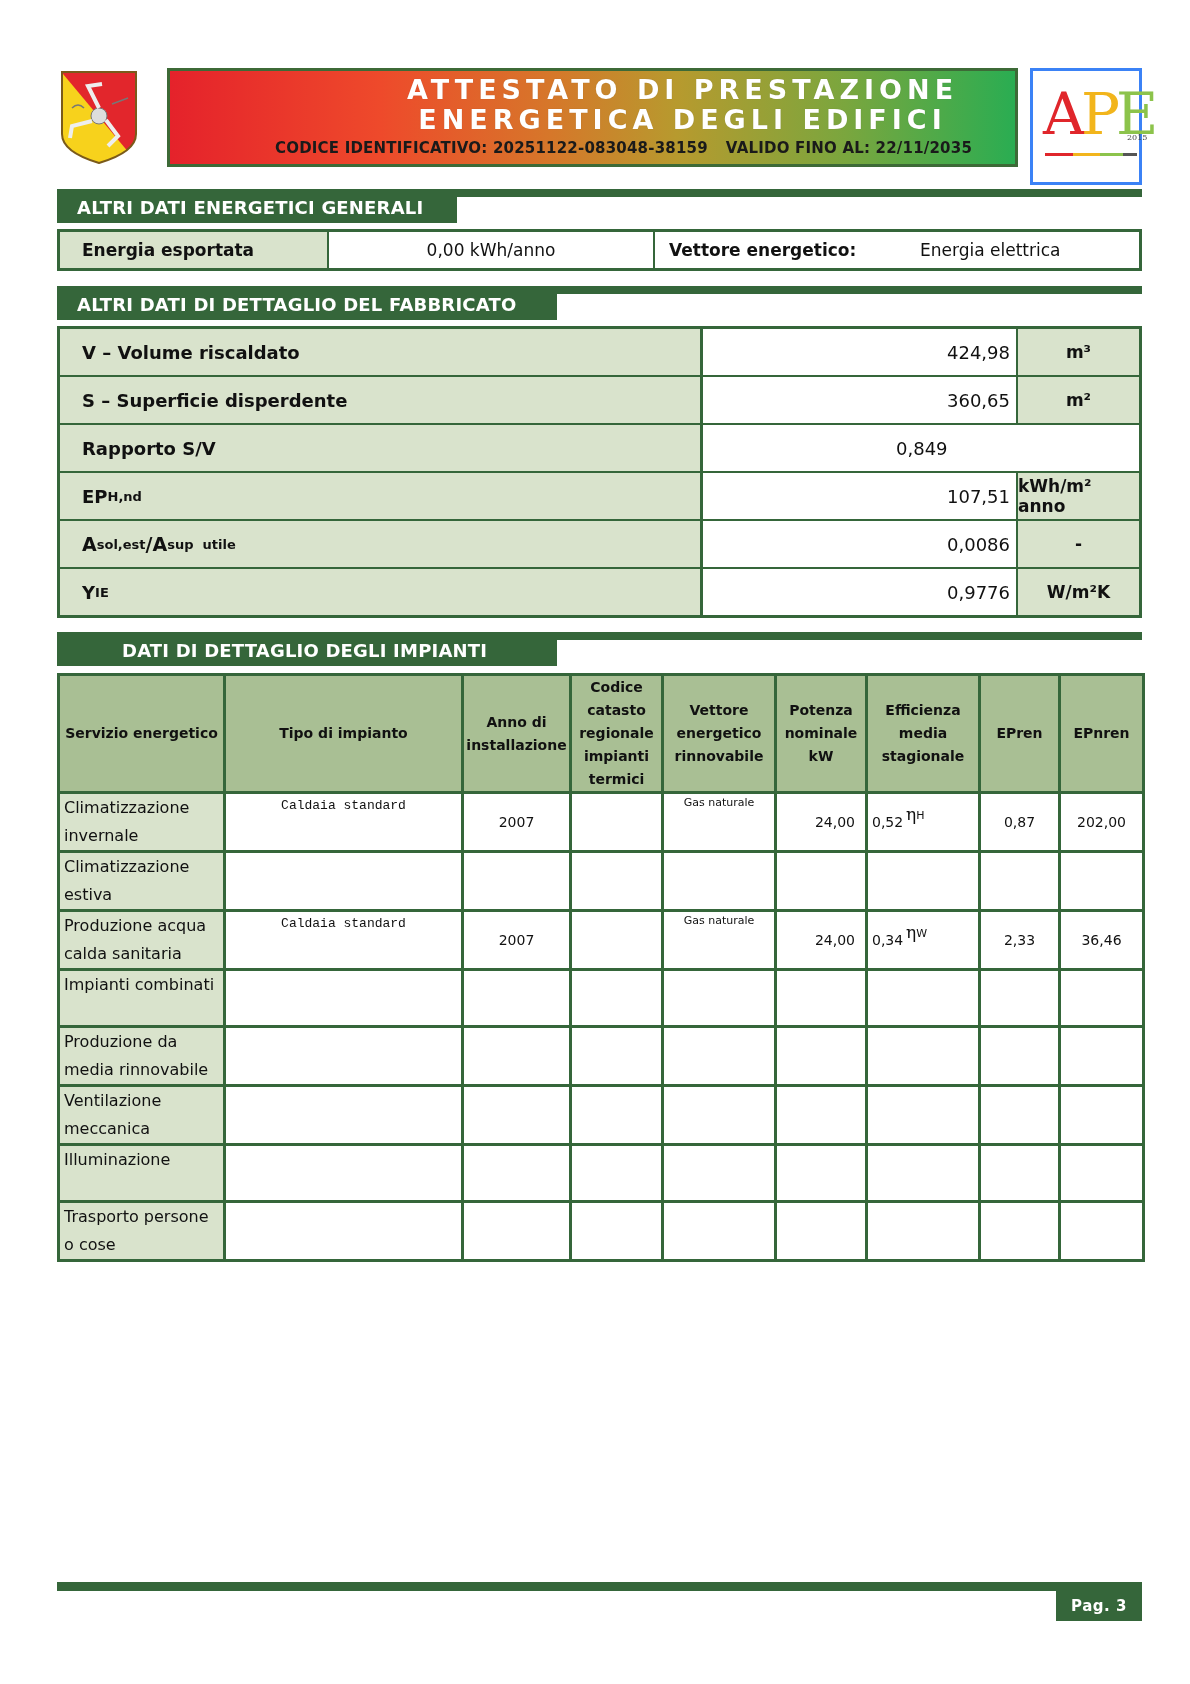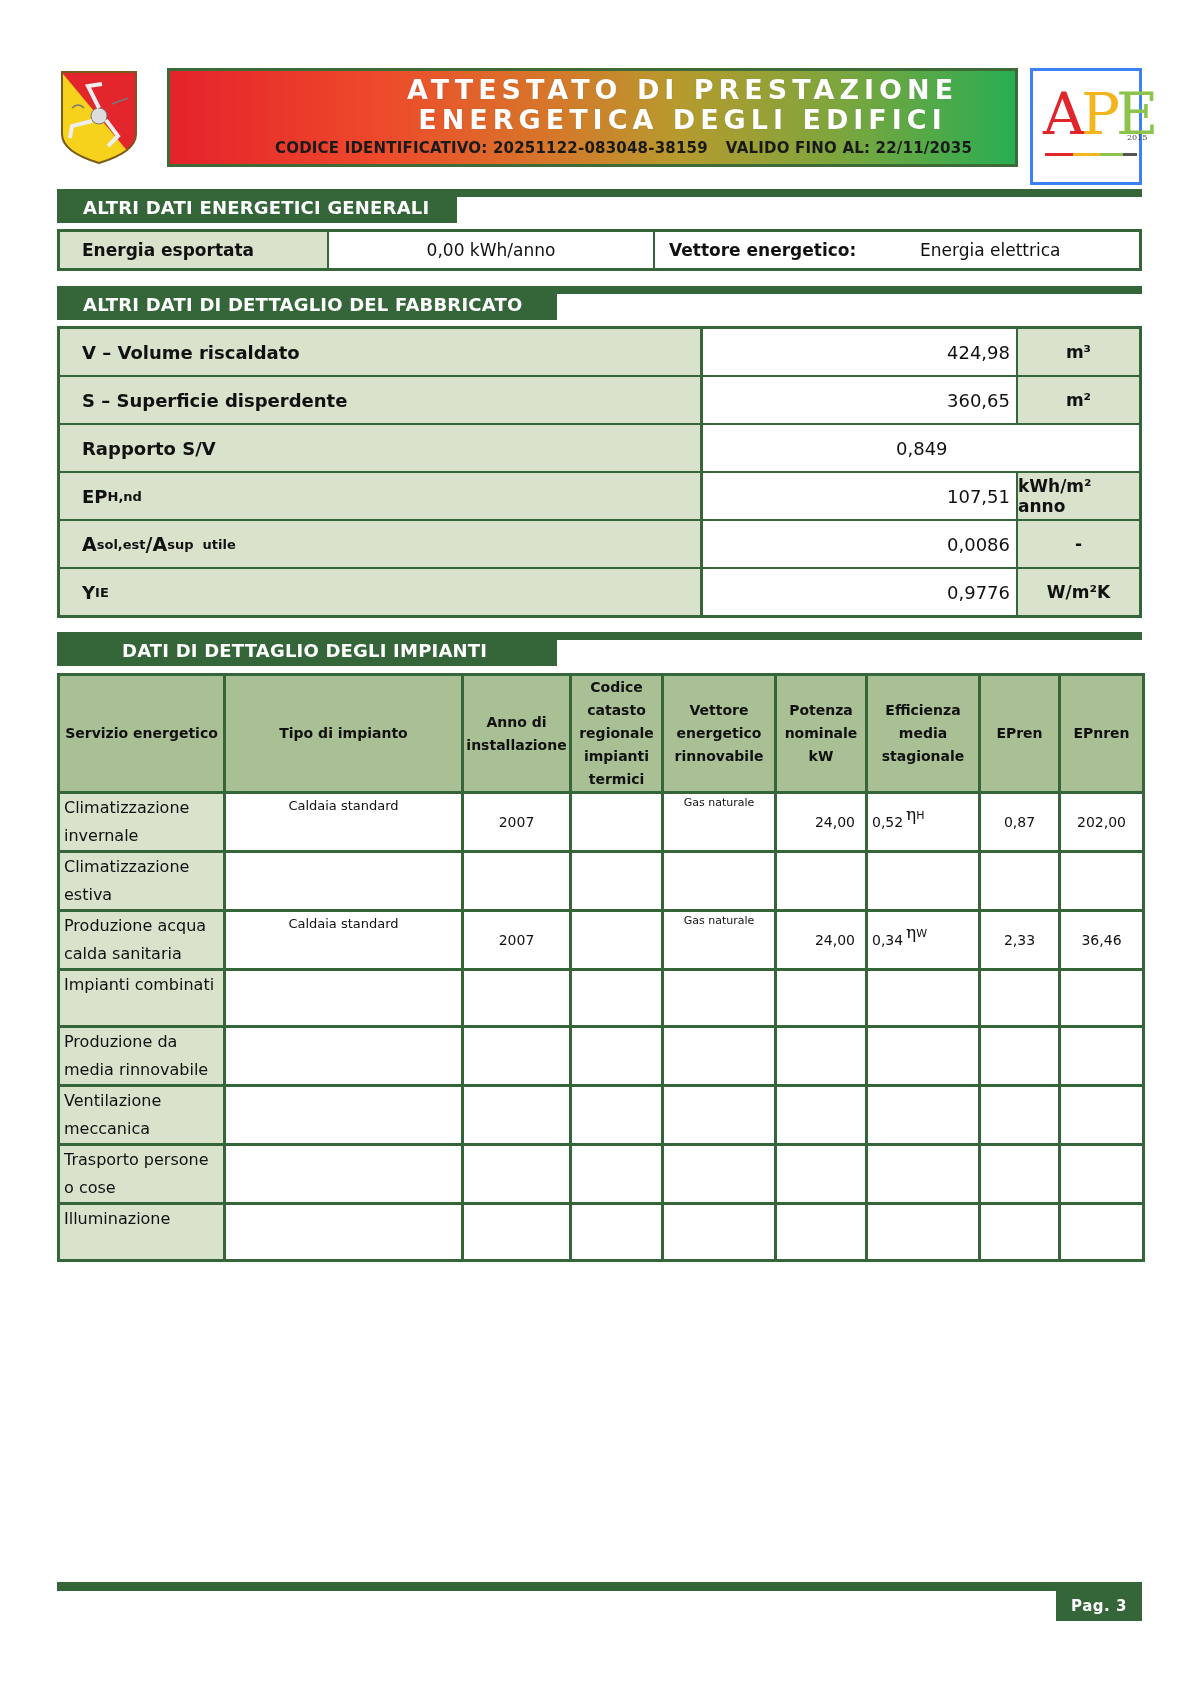--- a/index.html
+++ b/index.html
@@ -33,21 +33,21 @@
   .ape-box .lp { color: #f2b51c; }
   .ape-box .le { color: #8cc34b; }
   .ape-box .yr { position: absolute; left: 94px; top: 62px; font-family: "DejaVu Serif", serif; font-size: 8px; color: #444; }
   .ape-box .bar { position: absolute; left: 12px; top: 82px; width: 92px; height: 3px;
     background: linear-gradient(90deg, #e0262b 0%, #e0262b 30%, #f2b51c 30%, #f2b51c 60%, #8cc34b 60%, #8cc34b 85%, #555 85%); }
 
   
   .sec-line { position: absolute; left: 57px; width: 1085px; height: 8px; background: #35663a; }
   .sec-title {
     position: absolute; left: 57px; height: 30px; background: #35663a; color: #fff;
-    font-weight: bold; font-size: 18px; line-height: 30px; padding-left: 26px; letter-spacing: 0.2px;
+    font-weight: bold; font-size: 18px; line-height: 30px; padding-left: 20px; letter-spacing: 0.2px;
   }
 
   
   .s1 { position: absolute; left: 57px; top: 229px; width: 1085px; height: 42px; border: 3px solid #35663a; display: flex; background: #fff; }
   .s1 > div { height: 100%; display: flex; align-items: center; font-size: 17px; }
   .s1 .c1 { width: 269px; background: #d9e3cc; border-right: 2px solid #35663a; padding-left: 22px; font-weight: bold; }
   .s1 .c2 { width: 326px; justify-content: center; border-right: 2px solid #35663a; }
   .s1 .c3 { width: 255px; padding-left: 14px; font-weight: bold; }
   .s1 .c4 { flex: 1; padding-left: 10px; }
 
@@ -61,21 +61,21 @@
   .s2 .row.wide .val { width: auto; flex: 1; justify-content: flex-start; padding-left: 193px; }
   .s2 sub { font-size: 13px; vertical-align: -3px; }
   .s2 .big-a { font-size: 19px; }
 
   
   table.imp { position: absolute; left: 57px; top: 673px; width: 1085px; border-collapse: collapse; border: 3px solid #35663a; table-layout: fixed; }
   table.imp th, table.imp td { border: 3px solid #35663a; }
   table.imp th { background: #a9bf94; font-size: 14px; font-weight: bold; line-height: 23px; text-align: center; vertical-align: middle; height: 113px; padding: 0 2px; }
   table.imp td { height: 57px; background: #fff; font-size: 14px; text-align: center; vertical-align: middle; position: relative; }
   table.imp td.svc { background: #d9e3cc; text-align: left; vertical-align: top; padding-left: 4px; font-size: 16px; line-height: 28px; }
-  table.imp td.tipo { vertical-align: top; padding-top: 4px; font-size: 13px; }
+  table.imp td.tipo { vertical-align: top; padding-top: 4px; font-size: 13px; font-family: Liberation Mono, monospace; }
   table.imp td.vett { vertical-align: top; padding-top: 2px; font-size: 11px; }
   table.imp td.pot { text-align: right; padding-right: 10px; }
   table.imp td.eff { text-align: left; padding-left: 4px; }
   table.imp td.eff .eta { position: absolute; left: 38px; top: 10px; font-family: "DejaVu Serif", serif; font-size: 17px; }
   table.imp td.eff .eta sub { font-size: 11px; font-family: "DejaVu Sans", sans-serif; vertical-align: 1px; }
 
   
   .foot-line { position: absolute; left: 57px; top: 1582px; width: 1085px; height: 9px; background: #35663a; }
   .page-num { position: absolute; left: 1056px; top: 1591px; width: 86px; height: 30px; background: #35663a; color: #fff; font-weight: bold; font-size: 15px; display: flex; align-items: center; justify-content: center; letter-spacing: 0.5px; }
 </style>
@@ -263,32 +263,32 @@
         <td class="tipo"><span></span></td>
         <td><span></span></td>
         <td><span></span></td>
         <td class="vett"><span></span></td>
         <td class="pot"><span></span></td>
         <td class="eff"><span></span><span class="eta"><span></span><sub></sub></span></td>
         <td><span></span></td>
         <td><span></span></td>
       </tr>
       <tr>
+        <td class="svc"><span>Illuminazione</span></td>
+        <td class="tipo"><span></span></td>
+        <td><span></span></td>
+        <td><span></span></td>
+        <td class="vett"><span></span></td>
+        <td class="pot"><span></span></td>
+        <td class="eff"><span></span><span class="eta"><span></span><sub></sub></span></td>
+        <td><span></span></td>
+        <td><span></span></td>
+      </tr>
+      <tr>
         <td class="svc"><span>Trasporto persone o cose</span></td>
-        <td class="tipo"><span></span></td>
-        <td><span></span></td>
-        <td><span></span></td>
-        <td class="vett"><span></span></td>
-        <td class="pot"><span></span></td>
-        <td class="eff"><span></span><span class="eta"><span></span><sub></sub></span></td>
-        <td><span></span></td>
-        <td><span></span></td>
-      </tr>
-      <tr>
-        <td class="svc"><span>Illuminazione</span></td>
         <td class="tipo"><span></span></td>
         <td><span></span></td>
         <td><span></span></td>
         <td class="vett"><span></span></td>
         <td class="pot"><span></span></td>
         <td class="eff"><span></span><span class="eta"><span></span><sub></sub></span></td>
         <td><span></span></td>
         <td><span></span></td>
       </tr>
     </tbody>

